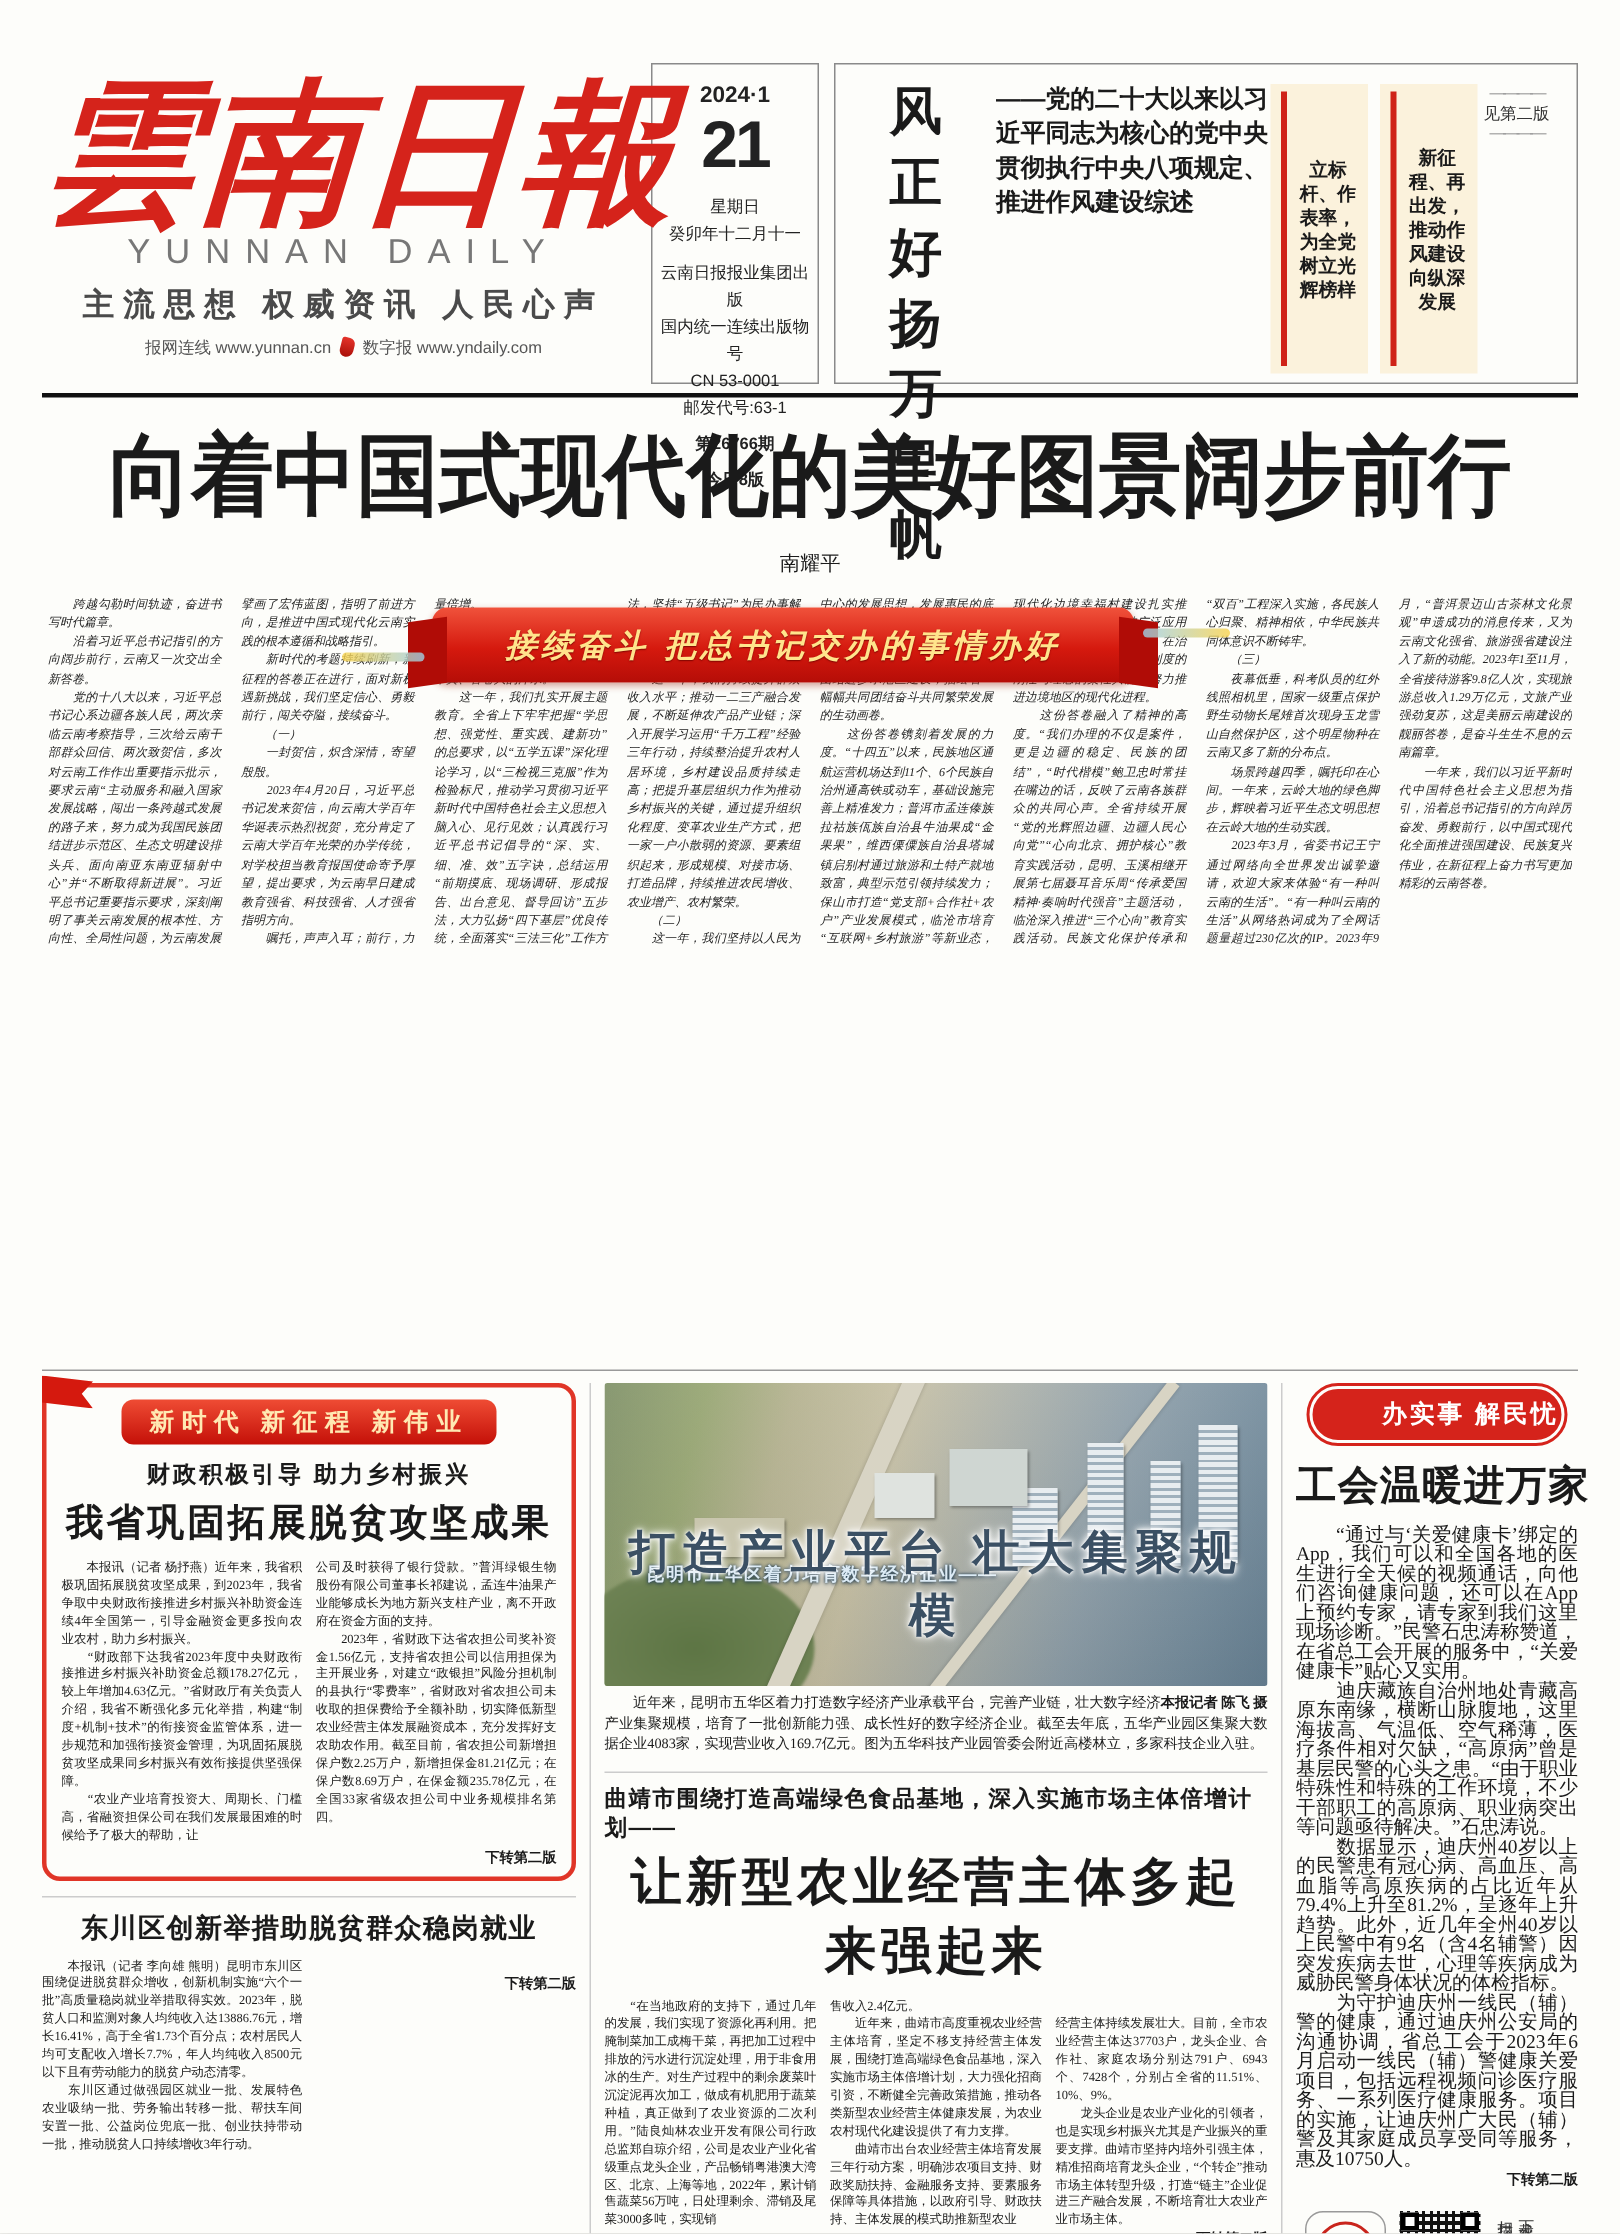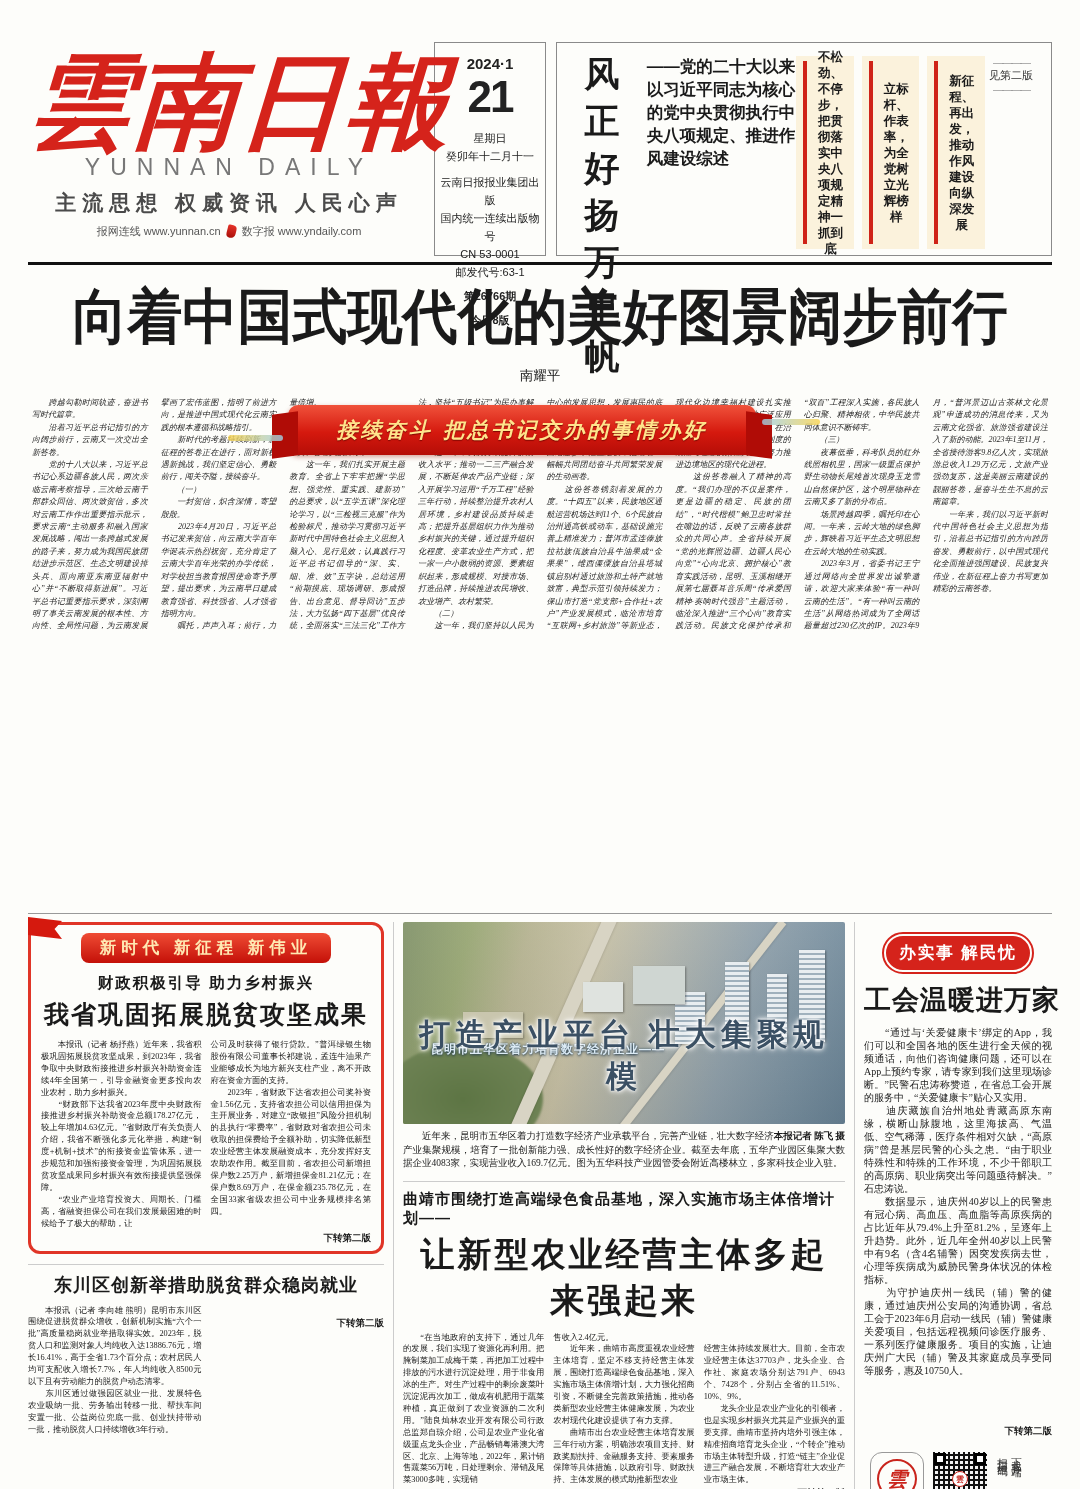--- a/index.html
+++ b/index.html
@@ -104,24 +104,24 @@
   .ph-kicker { position:absolute; left:28px; bottom:66px; font-size:12px; font-weight:900; color:#dcebf5; text-shadow:0 0 2px #274459,0 1px 3px #1d3346; letter-spacing:1px; }
   .ph-title { position:absolute; left:0; right:0; bottom:26px; text-align:center; font-size:31px; font-weight:900; letter-spacing:5px; color:#3b5064; text-shadow:0 0 2px #fff,0 0 4px #fff,0 0 7px #fff; }
   .caption { font-size:9.5px; line-height:13.5px; text-align:justify; margin-top:6px; font-family:"Liberation Serif", serif; }
   .caption .credit { font-weight:bold; float:right; }
   
   .qujing { margin-top:10px; border-top:1px solid #ccc; padding-top:8px; flex:1; display:flex; flex-direction:column; overflow:hidden; }
   .kicker3 { font-size:15px; font-weight:bold; letter-spacing:1px; }
   .head3 { text-align:center; font-size:34px; font-weight:900; letter-spacing:3px; margin-top:4px; }
   .body3col { display:flex; gap:9px; margin-top:8px; overflow:hidden; flex:1; }
   
-  .badge { width:144px; margin:14px auto 0; background:#d5231b; border:2px solid #d5231b; outline:2px solid #d5231b; outline-offset:2px; border-radius:20px; text-align:center; padding:4px 0; }
+  .badge { width:166px; margin:4px auto 0; background:#d5231b; border:2px solid #d5231b; outline:2px solid #d5231b; outline-offset:2px; border-radius:20px; text-align:right; padding:4px 0; }
   .badge .bt { color:#fff; font-size:16.5px; font-weight:900; letter-spacing:2px; }
   .headR { text-align:center; font-size:27px; font-weight:900; letter-spacing:1px; margin-top:12px; white-space:nowrap; }
-  .bodyR { margin-top:8px; font-size:10px; line-height:13px; text-align:justify; white-space:pre-line; font-family:"Liberation Serif", serif; flex:1; overflow:hidden; }
+  .bodyR { margin-top:8px; font-size:13px; line-height:13px; text-align:justify; white-space:pre-line; font-family:"Liberation Serif", serif; flex:1; overflow:hidden; }
   .qr-row { display:flex; align-items:center; gap:9px; margin:12px 0 4px 6px; }
   .appicon { width:54px; height:54px; border:1px solid #999; border-radius:12px; display:flex; align-items:center; justify-content:center; }
   .appicon .seal { width:40px; height:40px; border:2px solid #c9241c; border-radius:50%; color:#c9241c; font-family:"DejaVu Serif", serif; font-weight:bold; font-style:italic; font-size:20px; display:flex; align-items:center; justify-content:center; }
   .qr { width:54px; height:54px; position:relative; background:
       repeating-linear-gradient(0deg,#111 0 2px,transparent 2px 5px),
       repeating-linear-gradient(90deg,#111 0 2px,#f5f5f5 2px 5px); }
   .qr .eye { position:absolute; width:12px; height:12px; border:3px solid #000; background:#fff; }
   .qr .e1 { left:1px; top:1px; } .qr .e2 { right:1px; top:1px; }
   .qr .heart { position:absolute; left:19px; top:19px; width:16px; height:16px; background:#fff; border-radius:50%; border:1px solid #c9241c; color:#c9241c; font-size:8px; line-height:15px; text-align:center; font-weight:bold; }
   .qr-label { writing-mode:vertical-rl; font-size:10.5px; letter-spacing:2px; color:#333; height:58px; line-height:14px; }
@@ -162,24 +162,20 @@
       <h1>风正好扬万里帆</h1>
       <div class="sub">——党的二十大以来以习近平同志为核心的党中央贯彻执行中央八项规定、推进作风建设综述</div>
       <div class="cols">
         <div class="col">　　八项规定，深刻改变中国。
 　　2023年年终岁末，中共中央政治局一连两天召开学习贯彻习近平新时代中国特色社会主义思想主题教育专题民主生活会。会议的一项重要议程，即</div>
         <div class="col">是听取关于党的二十大以来中央政治局贯彻执行中央八项规定情况的报告。
 　　党的二十大以来，以习近平同志为核心的党中央时刻保持解决大党独有难题的清醒和坚定，坚持不懈推进</div>
         <div class="col">中央八项规定精神贯彻落实，驰而不息推进党的作风建设，推动百年大党在自我革命中不断焕发蓬勃生机，团结带领全国人民奋进强国建设、民族复兴新征程。</div>
       </div>
       <div class="hl-row">
-        <div class="hl">
-            <span class="bar"></span>
-            <span class="t">不松劲、不停步，把贯彻落实中央八项规定精神一抓到底</span>
-          </div>
         <div class="hl">
             <span class="bar"></span>
             <span class="t">立标杆、作表率，为全党树立光辉榜样</span>
           </div>
         <div class="hl">
             <span class="bar"></span>
             <span class="t">新征程、再出发，推动作风建设向纵深发展</span>
           </div>
       </div>
       <div class="seepage">见第二版</div>

